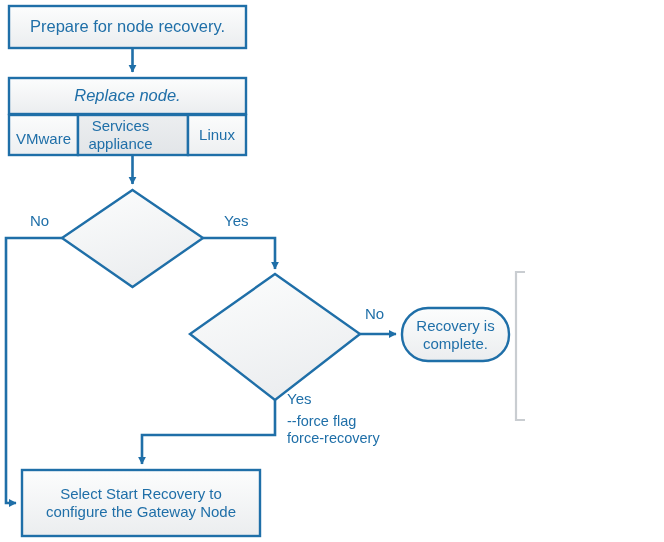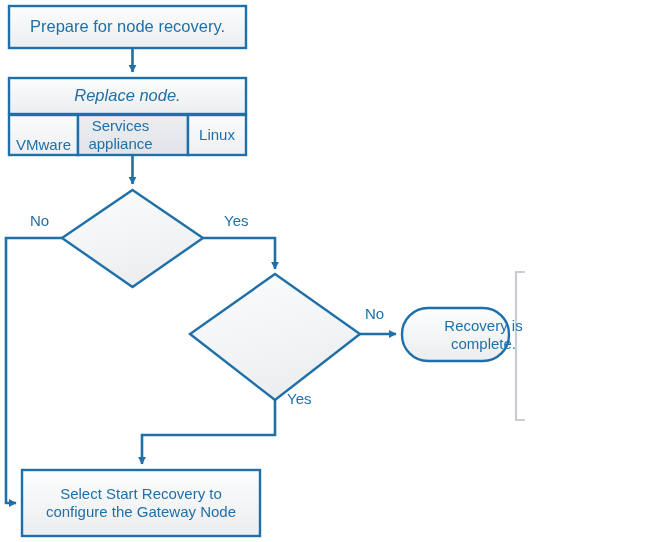--- a/index.html
+++ b/index.html
@@ -117,36 +117,38 @@
 
     <rect x="402" y="308" width="107" height="53" rx="26" ry="26" fill="url(#boxGrad)" stroke="#1F6FA8" stroke-width="2.4"></rect>
 
     <rect x="22" y="470" width="238" height="66" fill="url(#boxGrad)" stroke="#1F6FA8" stroke-width="2.4"></rect>
   </svg>
 
   <div class="node-text fs17" style="left:9px; top:6px; width:237px; height:42px;">Prepare for node recovery.</div>
 
   <div class="node-text fs17" style="left:9px; top:78px; width:237px; height:36px;font-style:italic;">Replace node.</div>
 
-  <div class="node-text fs15" style="left:9px; top:125px; width:69px; height:40px;">VMware</div>
+  <div class="node-text fs15" style="left:9px; top:119px; width:69px; height:40px;">VMware</div>
   <div class="node-text fs15" style="left:76px; top:115px; width:89px; height:40px;">Services
 appliance</div>
   <div class="node-text fs15" style="left:188px; top:115px; width:58px; height:40px;">Linux</div>
 
 
 
-  <div class="node-text fs15" style="left:402px; top:308px; width:107px; height:53px;padding-left:28px;">Recovery is
+  <div class="node-text fs15" style="left:402px; top:308px; width:107px; height:53px;">Recovery is
 complete.</div>
 
   <div class="node-text fs15" style="left:22px; top:470px; width:238px; height:66px;">Select Start Recovery to
 configure the Gateway Node</div>
 
   <div class="edge-label" style="left:30px; top:212px;">No</div>
 
   <div class="edge-label" style="left:224px; top:212px;">Yes</div>
 
   <div class="edge-label" style="left:365px; top:305px;">No</div>
 
   <div class="edge-label" style="left:287px; top:390px;">Yes</div>
 
+  <div class="edge-label fs14" style="left:287px; top:413px;">--force flag
+force-recovery</div>
 
 
 </div>
 
 </body></html>

